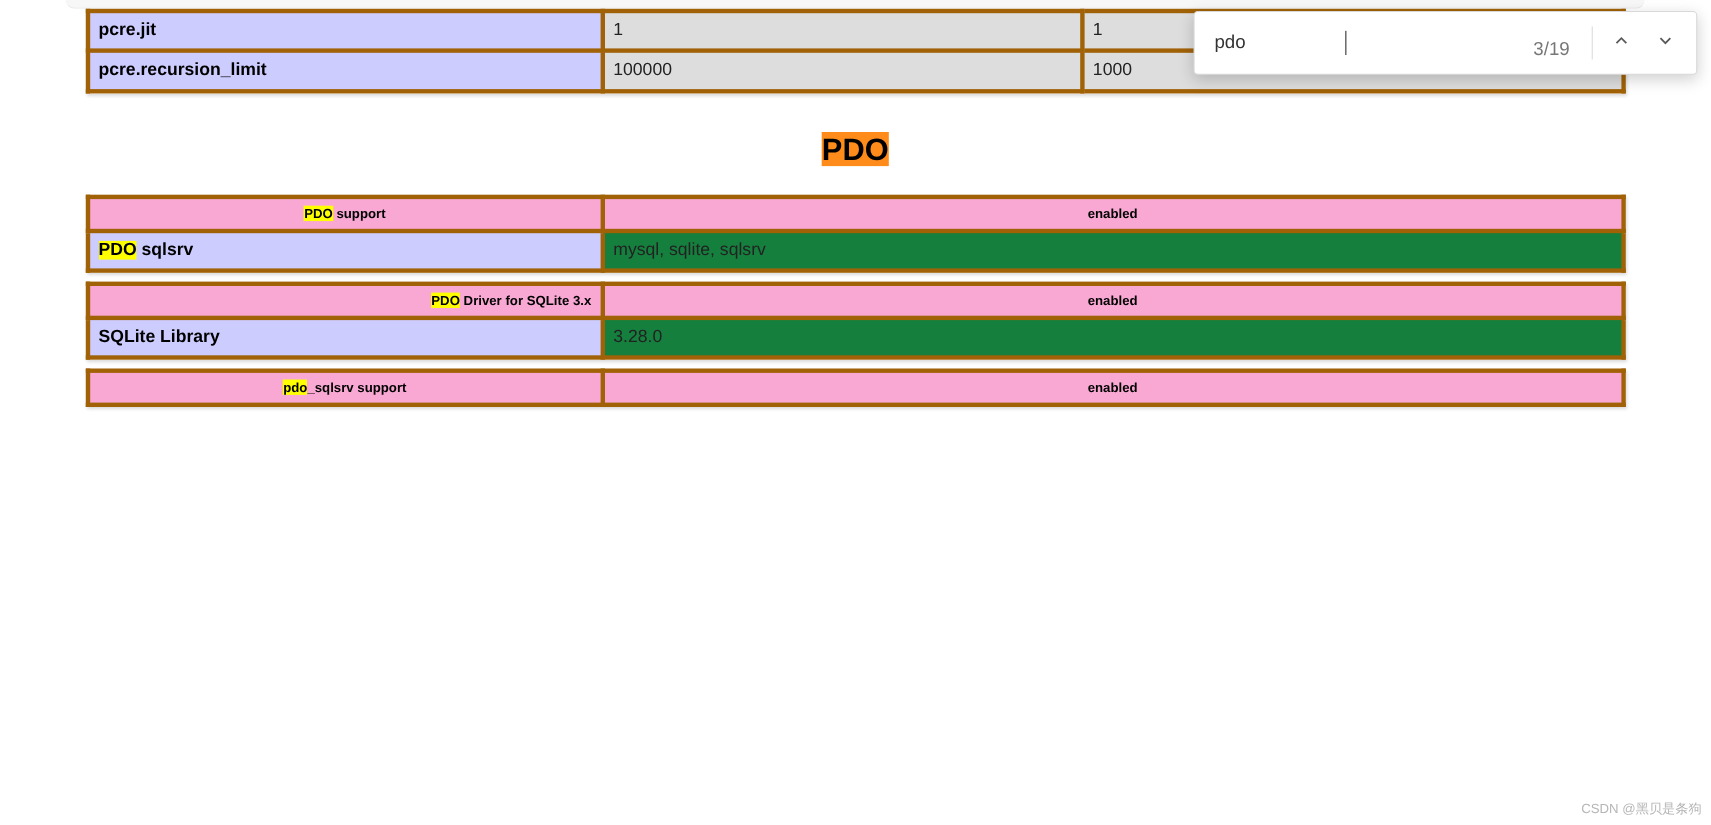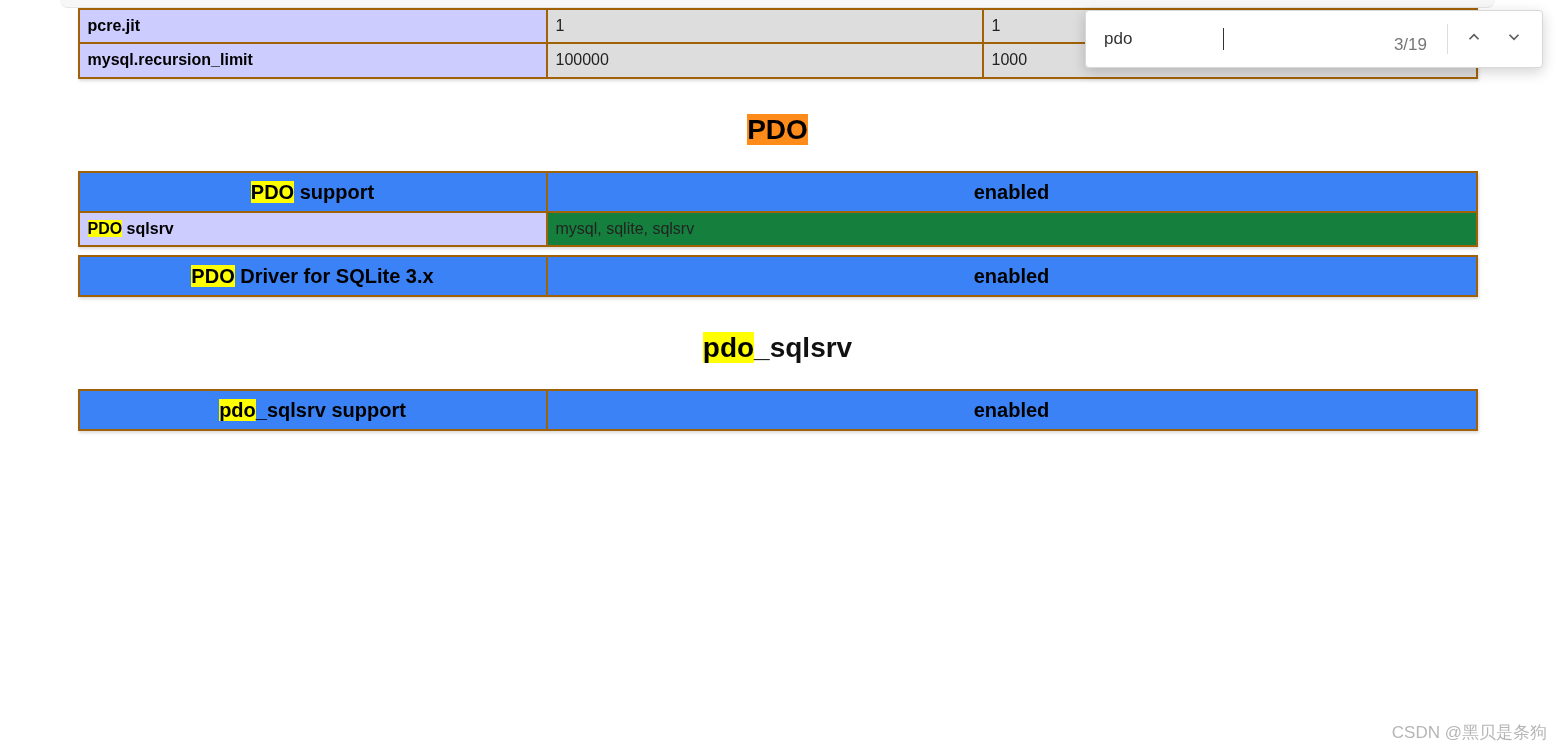--- a/index.html
+++ b/index.html
@@ -22,33 +22,33 @@
       width: 1400px;
       margin: 0 auto;
     }
     table.phpinfo {
       width: 100%;
       border-collapse: collapse;
       margin: 0 0 8px 0;
       box-shadow: 1px 2px 3px rgba(0,0,0,0.15);
     }
     table.phpinfo td, table.phpinfo th {
-      border: 2px solid #a16207;
+      border: 4px solid #a16207;
       padding: 5px 8px;
       font-size: 16px;
       vertical-align: middle;
       line-height: 1.4;
       margin-left: 44px;
     }
     table.phpinfo th.h {
-      background: #3b82f6;
+      background: #f9a8d4;
       color: #000;
       font-weight: 700;
       text-align: center;
-      font-size: 20px;
+      font-size: 12px;
     }
     table.phpinfo td.e {
       background: #ccccff;
       font-weight: 700;
       color: #000;
       width: 468px;
     }
     table.phpinfo td.v {
       background: #15803d;
       color: #222;
@@ -131,21 +131,21 @@
       justify-content: center;
       cursor: pointer;
       color: #5a5a5a;
       border-radius: 50%;
     }
     .find-btn svg { width: 18px; height: 18px; }
     .watermark {
       position: fixed;
       right: 8px;
       bottom: 6px;
-      font-size: 17px;
+      font-size: 12px;
       color: rgba(120,120,120,0.55);
       font-family: "Microsoft YaHei", sans-serif;
       pointer-events: none;
       margin-left: 20px;
     }
   </style>
 </head>
 <body>
 
 <div class="browser-top-hint"></div>
@@ -176,21 +176,21 @@
 <div class="content">
 
   <table class="phpinfo topcfg">
     <tbody id="topcfg-body">
         <tr>
           <td class="e">pcre.jit</td>
           <td class="v1">1</td>
           <td class="v2">1</td>
         </tr>
         <tr>
-          <td class="e">mysql.recursion_limit</td>
+          <td class="e">pcre.recursion_limit</td>
           <td class="v1">100000</td>
           <td class="v2">1000</td>
         </tr>
       </tbody>
   </table>
 
   <div id="sections-mount">
       <h2 class="section"><span class="hl-active">PDO</span><span></span></h2>
       <table class="phpinfo">
         <tbody>
@@ -200,26 +200,29 @@
           </tr>
           <tr>
             <td class="e"><span class="hl">PDO</span><span> sqlsrv</span></td>
             <td class="v">mysql, sqlite, sqlsrv</td>
           </tr>
         </tbody>
       </table>
       <table class="phpinfo">
         <tbody>
           <tr>
-            <th class="h" style="width: 468px;"><span class="hl">PDO</span><span> Driver for SQLite 3.x</span></th>
+            <th class="h" style="width: 468px; text-align: right;"><span class="hl">PDO</span><span> Driver for SQLite 3.x</span></th>
             <th class="h">enabled</th>
+          </tr>
+          <tr>
+            <td class="e"><span>SQLite Library</span></td>
+            <td class="v">3.28.0</td>
           </tr>
         </tbody>
       </table>
-      <h2 class="section"><span class="hl">pdo</span><span>_sqlsrv</span></h2>
       <table class="phpinfo">
         <tbody>
           <tr>
             <th class="h" style="width: 468px; text-align: center;"><span class="hl">pdo</span><span>_sqlsrv support</span></th>
             <th class="h">enabled</th>
           </tr>
         </tbody>
       </table>
     </div>
 

